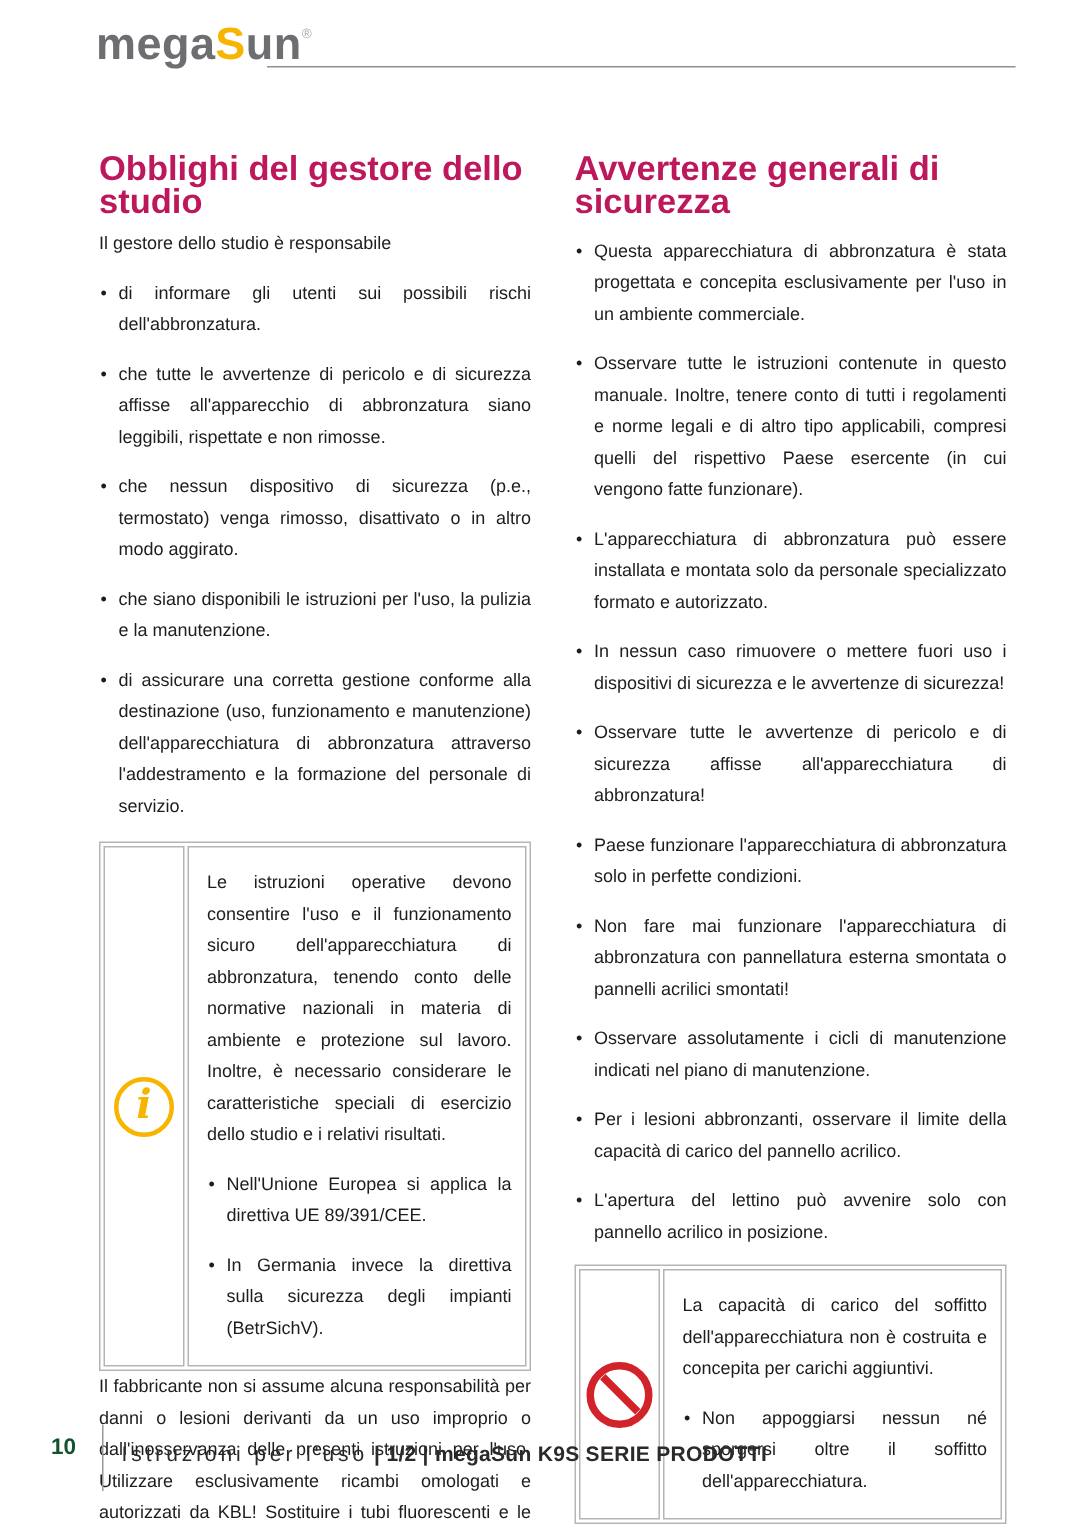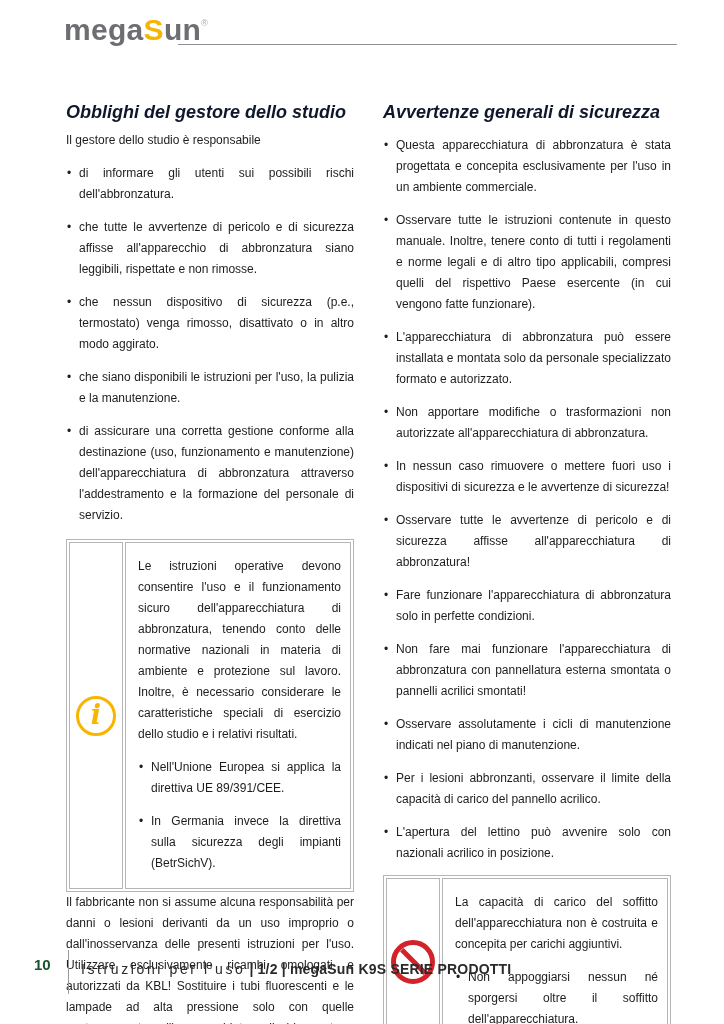--- a/index.html
+++ b/index.html
@@ -26,22 +26,22 @@
   }
 
   
   .columns {
     position:absolute; left:66px; top:101px; width:606px;
     display:flex; gap:29px;
   }
   .col { width:288px; flex:0 0 288px; }
 
   h2.section-heading {
-    font-size:18px; font-weight:bold; color:#0f172a;
-    margin:0 0 7px 0; line-height:22px;font-style:italic;
+    font-size:23px; font-weight:bold; color:#be185d;
+    margin:0 0 7px 0; line-height:22px;
   }
   .body-text { font-size:12px; line-height:21px; text-align:justify; }
   p.para { margin:0; }
 
   ul.bullets { list-style:none; margin:2px 0 0 0; }
   ul.bullets li {
     position:relative; padding-left:13px; margin-bottom:6px;
     font-size:12px; line-height:21px; text-align:justify;margin-top:12px;
   }
   ul.bullets li::before {
@@ -137,28 +137,27 @@
 
       <p class="para body-text closing">Il fabbricante non si assume alcuna responsabilità per danni o lesioni derivanti da un uso improprio o dall'inosservanza delle presenti istruzioni per l'uso. Utilizzare esclusivamente ricambi omologati e autorizzati da KBL! Sostituire i tubi fluorescenti e le lampade ad alta pressione solo con quelle contrassegnate sull'apparecchiatura di abbronzatura, altrimenti la licenza d'esercizio e la garanzia decadono!</p>
     </div>
 
     <div class="col">
       <h2 class="section-heading">Avvertenze generali di sicurezza</h2>
       <ul class="bullets">
         <li>Questa apparecchiatura di abbronzatura è stata progettata e concepita esclusivamente per l'uso in un ambiente commerciale.</li>
         <li>Osservare tutte le istruzioni contenute in questo manuale. Inoltre, tenere conto di tutti i regolamenti e norme legali e di altro tipo applicabili, compresi quelli del rispettivo Paese esercente (in cui vengono fatte funzionare).</li>
         <li>L'apparecchiatura di abbronzatura può essere installata e montata solo da personale specializzato formato e autorizzato.</li>
-        <li>Non apportare modifiche o trasformazioni non autorizzate all'apparecchiatura di abbronzatura.</li>
         <li>In nessun caso rimuovere o mettere fuori uso i dispositivi di sicurezza e le avvertenze di sicurezza!</li>
         <li>Osservare tutte le avvertenze di pericolo e di sicurezza affisse all'apparecchiatura di abbronzatura!</li>
-        <li>Fare funzionare l'apparecchiatura di abbronzatura solo in perfette condizioni.</li>
+        <li>Paese funzionare l'apparecchiatura di abbronzatura solo in perfette condizioni.</li>
         <li>Non fare mai funzionare l'apparecchiatura di abbronzatura con pannellatura esterna smontata o pannelli acrilici smontati!</li>
         <li>Osservare assolutamente i cicli di manutenzione indicati nel piano di manutenzione.</li>
         <li>Per i lesioni abbronzanti, osservare il limite della capacità di carico del pannello acrilico.</li>
-        <li>L'apertura del lettino può avvenire solo con nazionali acrilico in posizione.</li>
+        <li>L'apertura del lettino può avvenire solo con pannello acrilico in posizione.</li>
       </ul>
 
       <div class="tbox warning-box">
         <div class="icon-cell">
           <div class="no-icon"></div>
         </div>
         <div class="text-cell body-text">
           <p class="para">La capacità di carico del soffitto dell'apparecchiatura non è costruita e concepita per carichi aggiuntivi.</p>
           <ul class="bullets">
             <li>Non appoggiarsi nessun né sporgersi oltre il soffitto dell'apparecchiatura.</li>

